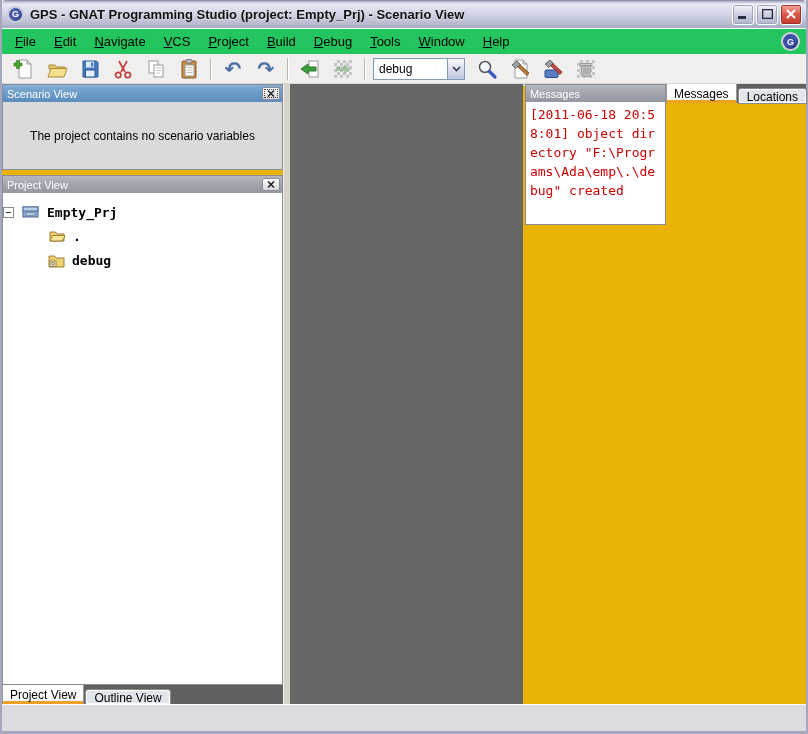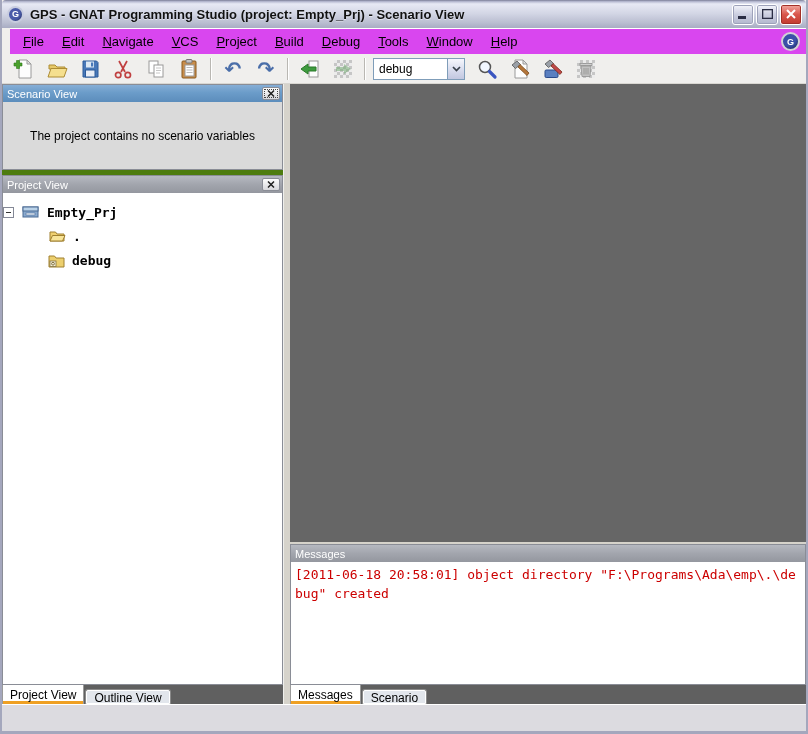--- a/index.html
+++ b/index.html
@@ -38,21 +38,21 @@
     width:22px; height:21px; border-radius:3px; border:1px solid #fff;
     background:linear-gradient(180deg,#f5f6fc 0,#cbcee0 50%,#b3b7cd 100%);
     box-shadow:inset 0 0 0 1px #9ea2ba;
     display:flex; align-items:center; justify-content:center; cursor:default;
   }
   .winbtn.close{ background:linear-gradient(180deg,#f2aaa1 0,#d9564b 50%,#c23a2f 100%); box-shadow:inset 0 0 0 1px #a33028; }
 
   
   .menubar{
     height:26px; flex:0 0 26px; display:flex; align-items:center;
-    background:#d946ef; border-top:1px solid #fff; padding:0 6px 0 4px;margin-left:8px;
+    background:#22c55e; border-top:1px solid #fff; padding:0 6px 0 4px;
   }
   .menu-items{ display:flex; align-items:center; flex:1; }
   .menu-item{ font-size:13px; color:#000; padding:3px 9px; cursor:default; }
   .menu-item u{ text-decoration:underline; }
   .gps-logo{
     width:19px; height:19px; border-radius:50%;
     background:radial-gradient(circle at 40% 35%, #3b50a8 0 50%, #101c4a 100%);
     border:2px solid #d2d2d6; color:#fff; font-size:9px; font-weight:bold;
     display:flex; align-items:center; justify-content:center;
   }
@@ -84,24 +84,24 @@
     border:1px solid #7f9db9; background:#fff;
   }
   .combo-value{ flex:1; font-size:12px; padding-left:5px; color:#000; }
   .combo-btn{
     width:17px; height:20px; border-left:1px solid #7f9db9;
     background:linear-gradient(180deg,#f6f7fc 0,#d5d9ec 60%,#c2c7e0 100%);
     display:flex; align-items:center; justify-content:center;
   }
 
   
-  .main{ flex:1 1 auto; display:flex; background:#4d7c0f; min-height:0;justify-content:center; }
+  .main{ flex:1 1 auto; display:flex; background:#eab308; min-height:0;justify-content:center; }
   .leftcol{ width:281px; flex:0 0 281px; display:flex; flex-direction:column; min-height:0; }
   .vsplit{ width:7px; flex:0 0 7px; background:#d6d3cb; border-left:1px solid #efefec; }
-  .rightcol{ flex:1 1 auto; display:flex; flex-direction:column; min-width:0; }
+  .rightcol{ flex:1 1 auto; display:flex; flex-direction:row; min-width:0; }
 
   .panel{ border:1px solid #8a8d96; background:#dadada; display:flex; flex-direction:column; min-height:0; }
   .panel-title{
     height:17px; flex:0 0 17px; display:flex; align-items:center;
     padding:0 2px 0 4px; font-size:11px; color:#fff;
   }
   .panel-title.active{ background:linear-gradient(180deg,#86aed6 0,#6b9cc9 45%,#5c8dbc 100%); }
   .panel-title.inactive{ background:linear-gradient(180deg,#b6b9c1 0,#a2a5ad 50%,#94979f 100%); }
   .panel-title .pt-label{ flex:1; white-space:nowrap; overflow:hidden; }
   .panel-close{
@@ -396,19 +396,19 @@
         <div class="panel-title inactive">
           <span class="pt-label">Messages</span>
         </div>
         <div class="messages-body" id="messages-log">
             <div>[2011-06-18 20:58:01] object directory "F:\Programs\Ada\emp\.\debug" created</div>
           </div>
       </div>
 
       <div class="tabbar" id="bottom-tabs">
           <span class="tab active">Messages</span>
-          <span class="tab inactive">Scenario</span>
+          <span class="tab inactive">Locations</span>
         </div>
     </div>
   </div>
 
   <div class="statusbar"></div>
 </div>
 
 </body></html>

